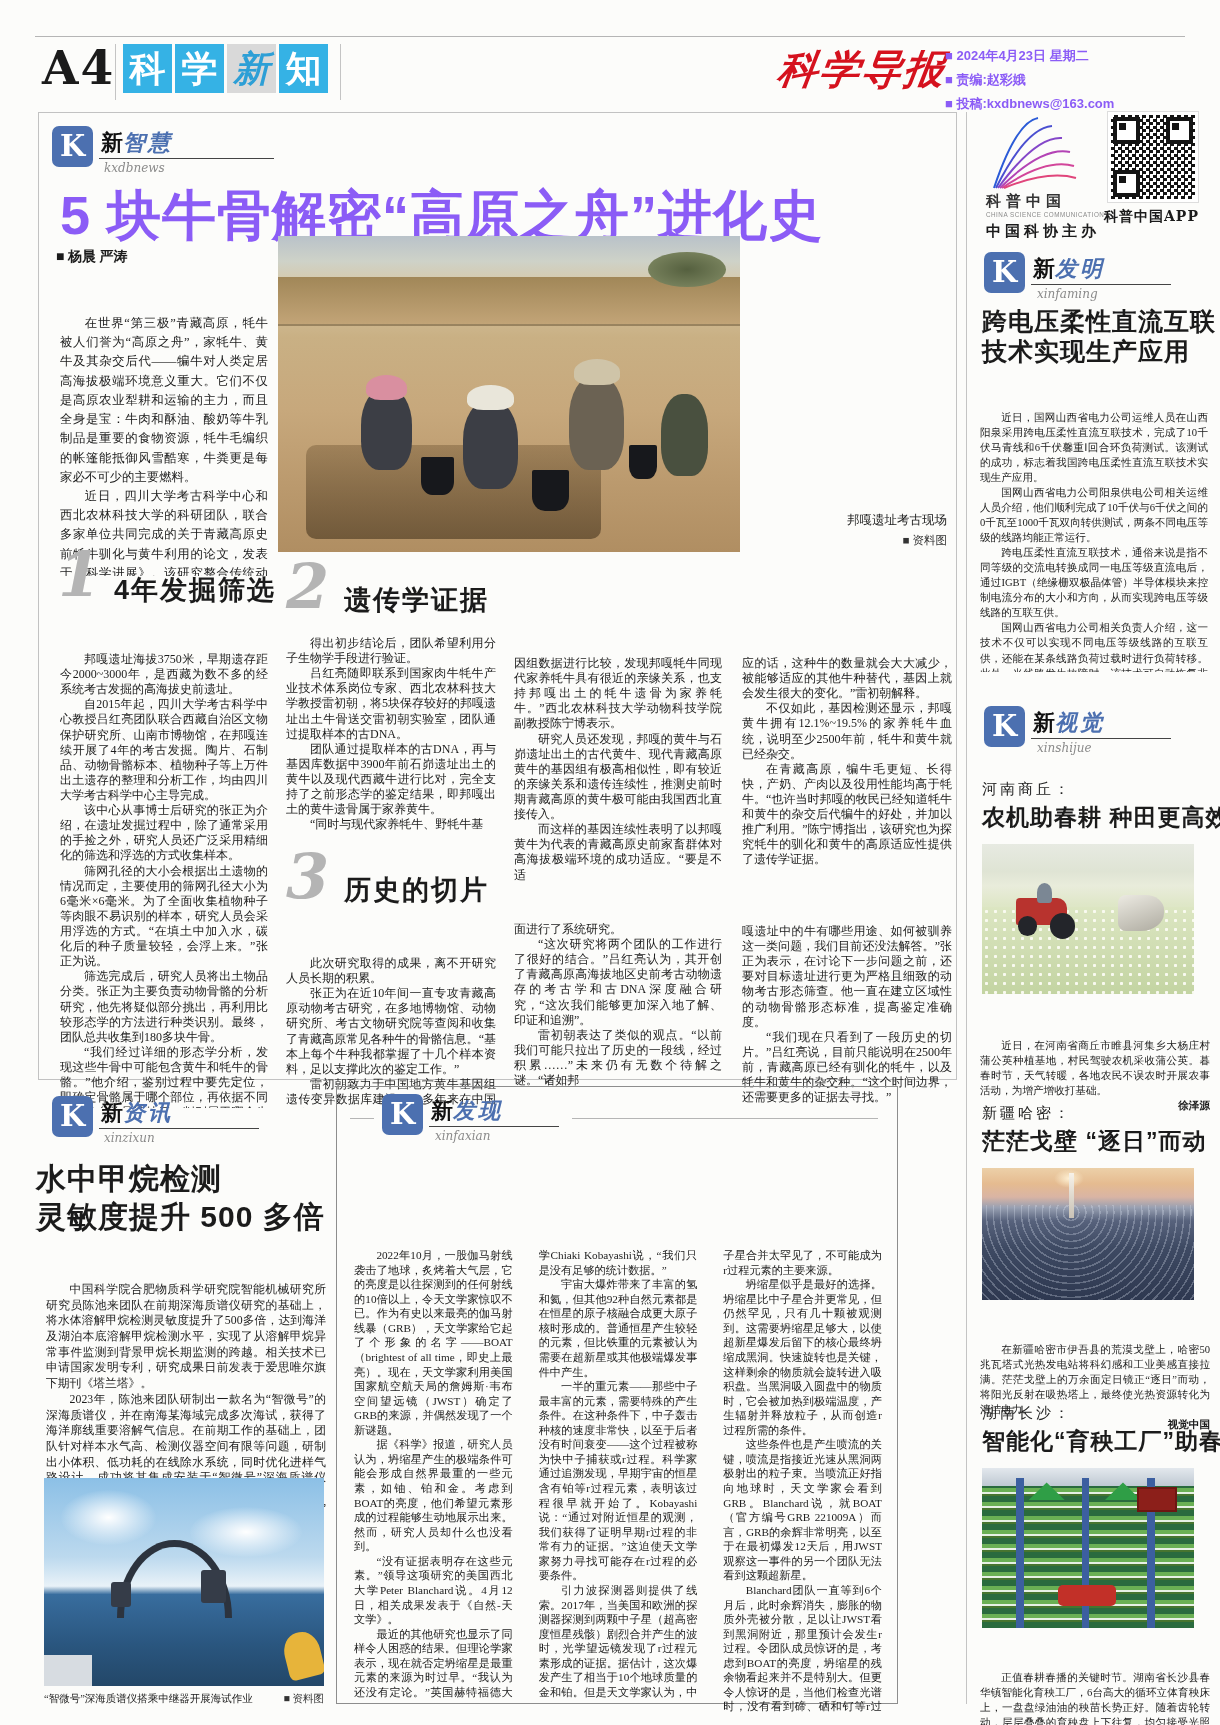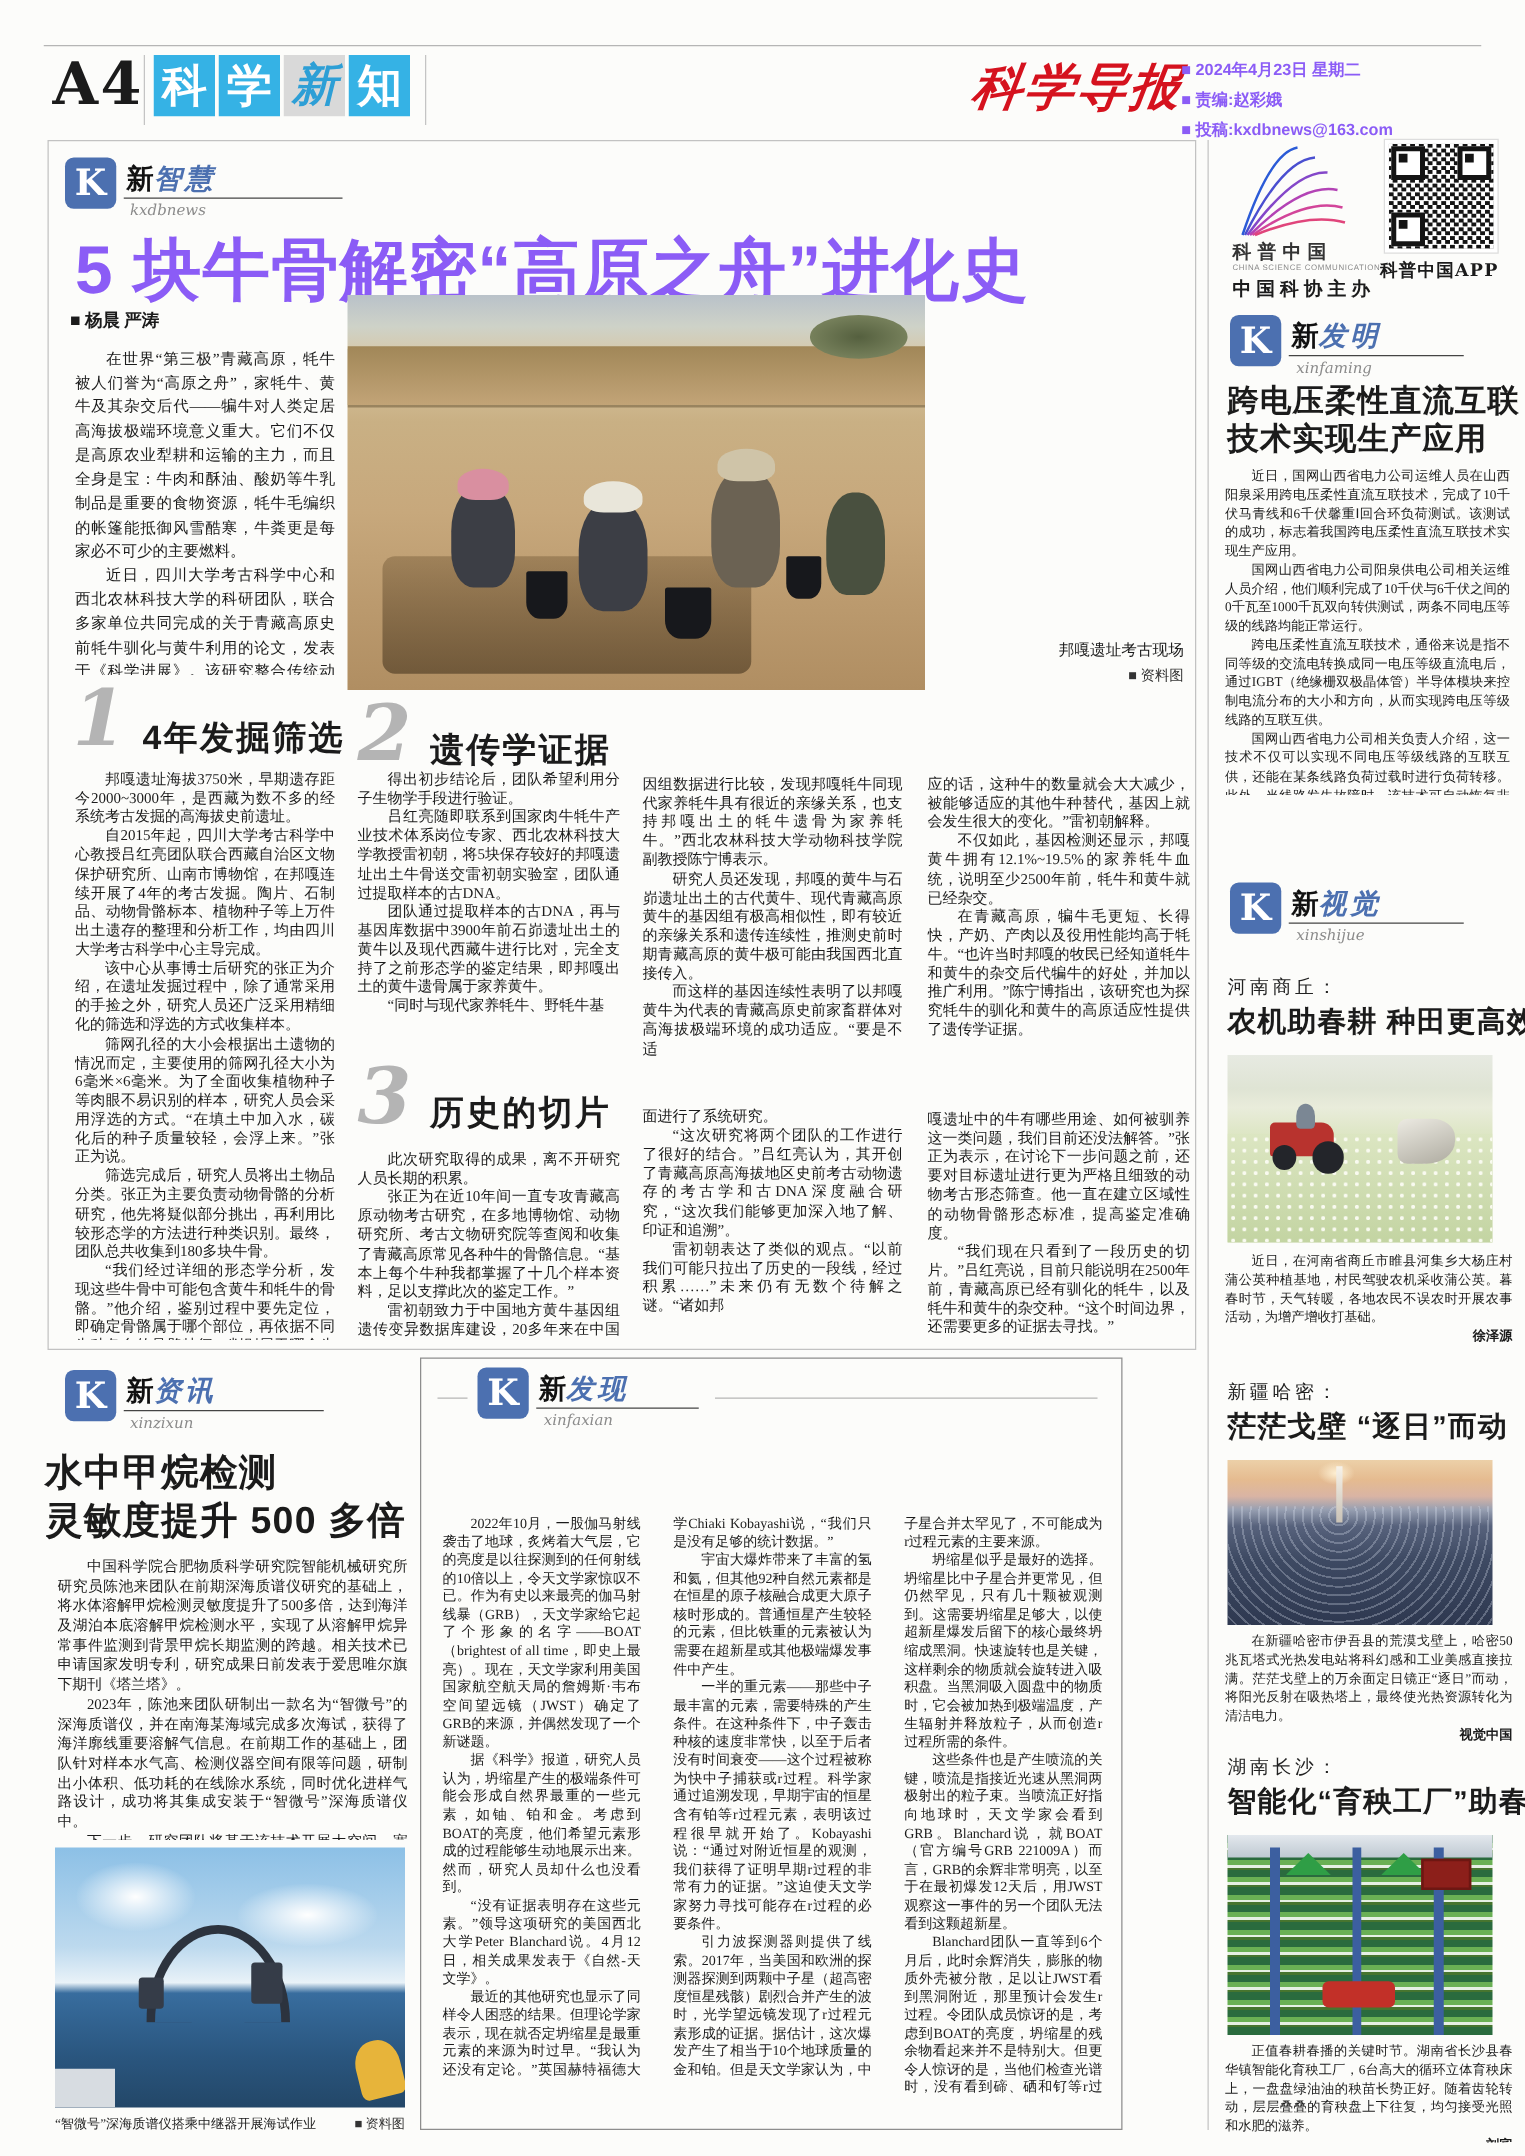--- a/index.html
+++ b/index.html
@@ -2,21 +2,21 @@
 <html><head>
 <meta charset="utf-8">
 <style>
   html,body{margin:0;padding:0;background:#9a9a9a;}
   .page{position:relative;width:1220px;height:1725px;margin:0 auto;background:#fcfcfa;
         font-family:"Liberation Serif",serif;color:#1b1b1b;overflow:hidden;}
   .abs{position:absolute;}
   .hair{background:#b5b5b5;}
   .vhair{background:#c4c4c4;}
   .jt{text-align:justify;}
-  .clip{overflow:hidden;}
+  .clip{overflow:hidden;margin-top:36px;}
   p.ind{margin:0;text-indent:2em;}
   p.ni{margin:0;}
   .sign{text-align:right;font-weight:bold;}
 
   
   .a4{font-family:"DejaVu Serif",serif;font-size:47px;font-weight:bold;letter-spacing:2px;}
   .tile{width:49px;height:49px;display:inline-block;background:#35b2e5;color:#fff;
         font-family:"Liberation Sans",sans-serif;font-weight:bold;font-size:36px;
         text-align:center;line-height:49px;margin-right:3px;vertical-align:top;}
   .tile.gray{background:#d9d9d9;color:#2d9fd6;font-family:"DejaVu Serif",serif;font-style:italic;}
@@ -165,21 +165,21 @@
     <p class="ind">自2015年起，四川大学考古科学中心教授吕红亮团队联合西藏自治区文物保护研究所、山南市博物馆，在邦嘎连续开展了4年的考古发掘。陶片、石制品、动物骨骼标本、植物种子等上万件出土遗存的整理和分析工作，均由四川大学考古科学中心主导完成。</p>
     <p class="ind">该中心从事博士后研究的张正为介绍，在遗址发掘过程中，除了通常采用的手捡之外，研究人员还广泛采用精细化的筛选和浮选的方式收集样本。</p>
     <p class="ind">筛网孔径的大小会根据出土遗物的情况而定，主要使用的筛网孔径大小为6毫米×6毫米。为了全面收集植物种子等肉眼不易识别的样本，研究人员会采用浮选的方式。“在填土中加入水，碳化后的种子质量较轻，会浮上来。”张正为说。</p>
     <p class="ind">筛选完成后，研究人员将出土物品分类。张正为主要负责动物骨骼的分析研究，他先将疑似部分挑出，再利用比较形态学的方法进行种类识别。最终，团队总共收集到180多块牛骨。</p>
     <p class="ind">“我们经过详细的形态学分析，发现这些牛骨中可能包含黄牛和牦牛的骨骼。”他介绍，鉴别过程中要先定位，即确定骨骼属于哪个部位，再依据不同牛种各自的骨骼特征，判别属于哪个牛种。</p>
 
   </div>
 
   <div class="abs secnum" style="left:286px;top:556px">2</div>
   <div class="abs sectitle" style="left:344px;top:582px">遗传学证据</div>
-  <div class="abs jt clip body12" style="left:286px;top:616px;width:210px;height:212px">
+  <div class="abs jt clip body12" style="left:286px;top:600px;width:210px;height:212px">
     <p class="ind">得出初步结论后，团队希望利用分子生物学手段进行验证。</p>
     <p class="ind">吕红亮随即联系到国家肉牛牦牛产业技术体系岗位专家、西北农林科技大学教授雷初朝，将5块保存较好的邦嘎遗址出土牛骨送交雷初朝实验室，团队通过提取样本的古DNA。</p>
     <p class="ind">团队通过提取样本的古DNA，再与基因库数据中3900年前石峁遗址出土的黄牛以及现代西藏牛进行比对，完全支持了之前形态学的鉴定结果，即邦嘎出土的黄牛遗骨属于家养黄牛。</p>
     <p class="ind">“同时与现代家养牦牛、野牦牛基</p>
   </div>
   <div class="abs jt clip body12" style="left:514px;top:620px;width:208px;height:232px">
     <p class="ni">因组数据进行比较，发现邦嘎牦牛同现代家养牦牛具有很近的亲缘关系，也支持邦嘎出土的牦牛遗骨为家养牦牛。”西北农林科技大学动物科技学院副教授陈宁博表示。</p>
     <p class="ind">研究人员还发现，邦嘎的黄牛与石峁遗址出土的古代黄牛、现代青藏高原黄牛的基因组有极高相似性，即有较近的亲缘关系和遗传连续性，推测史前时期青藏高原的黄牛极可能由我国西北直接传入。</p>
     <p class="ind">而这样的基因连续性表明了以邦嘎黄牛为代表的青藏高原史前家畜群体对高海拔极端环境的成功适应。“要是不适</p>
   </div>

